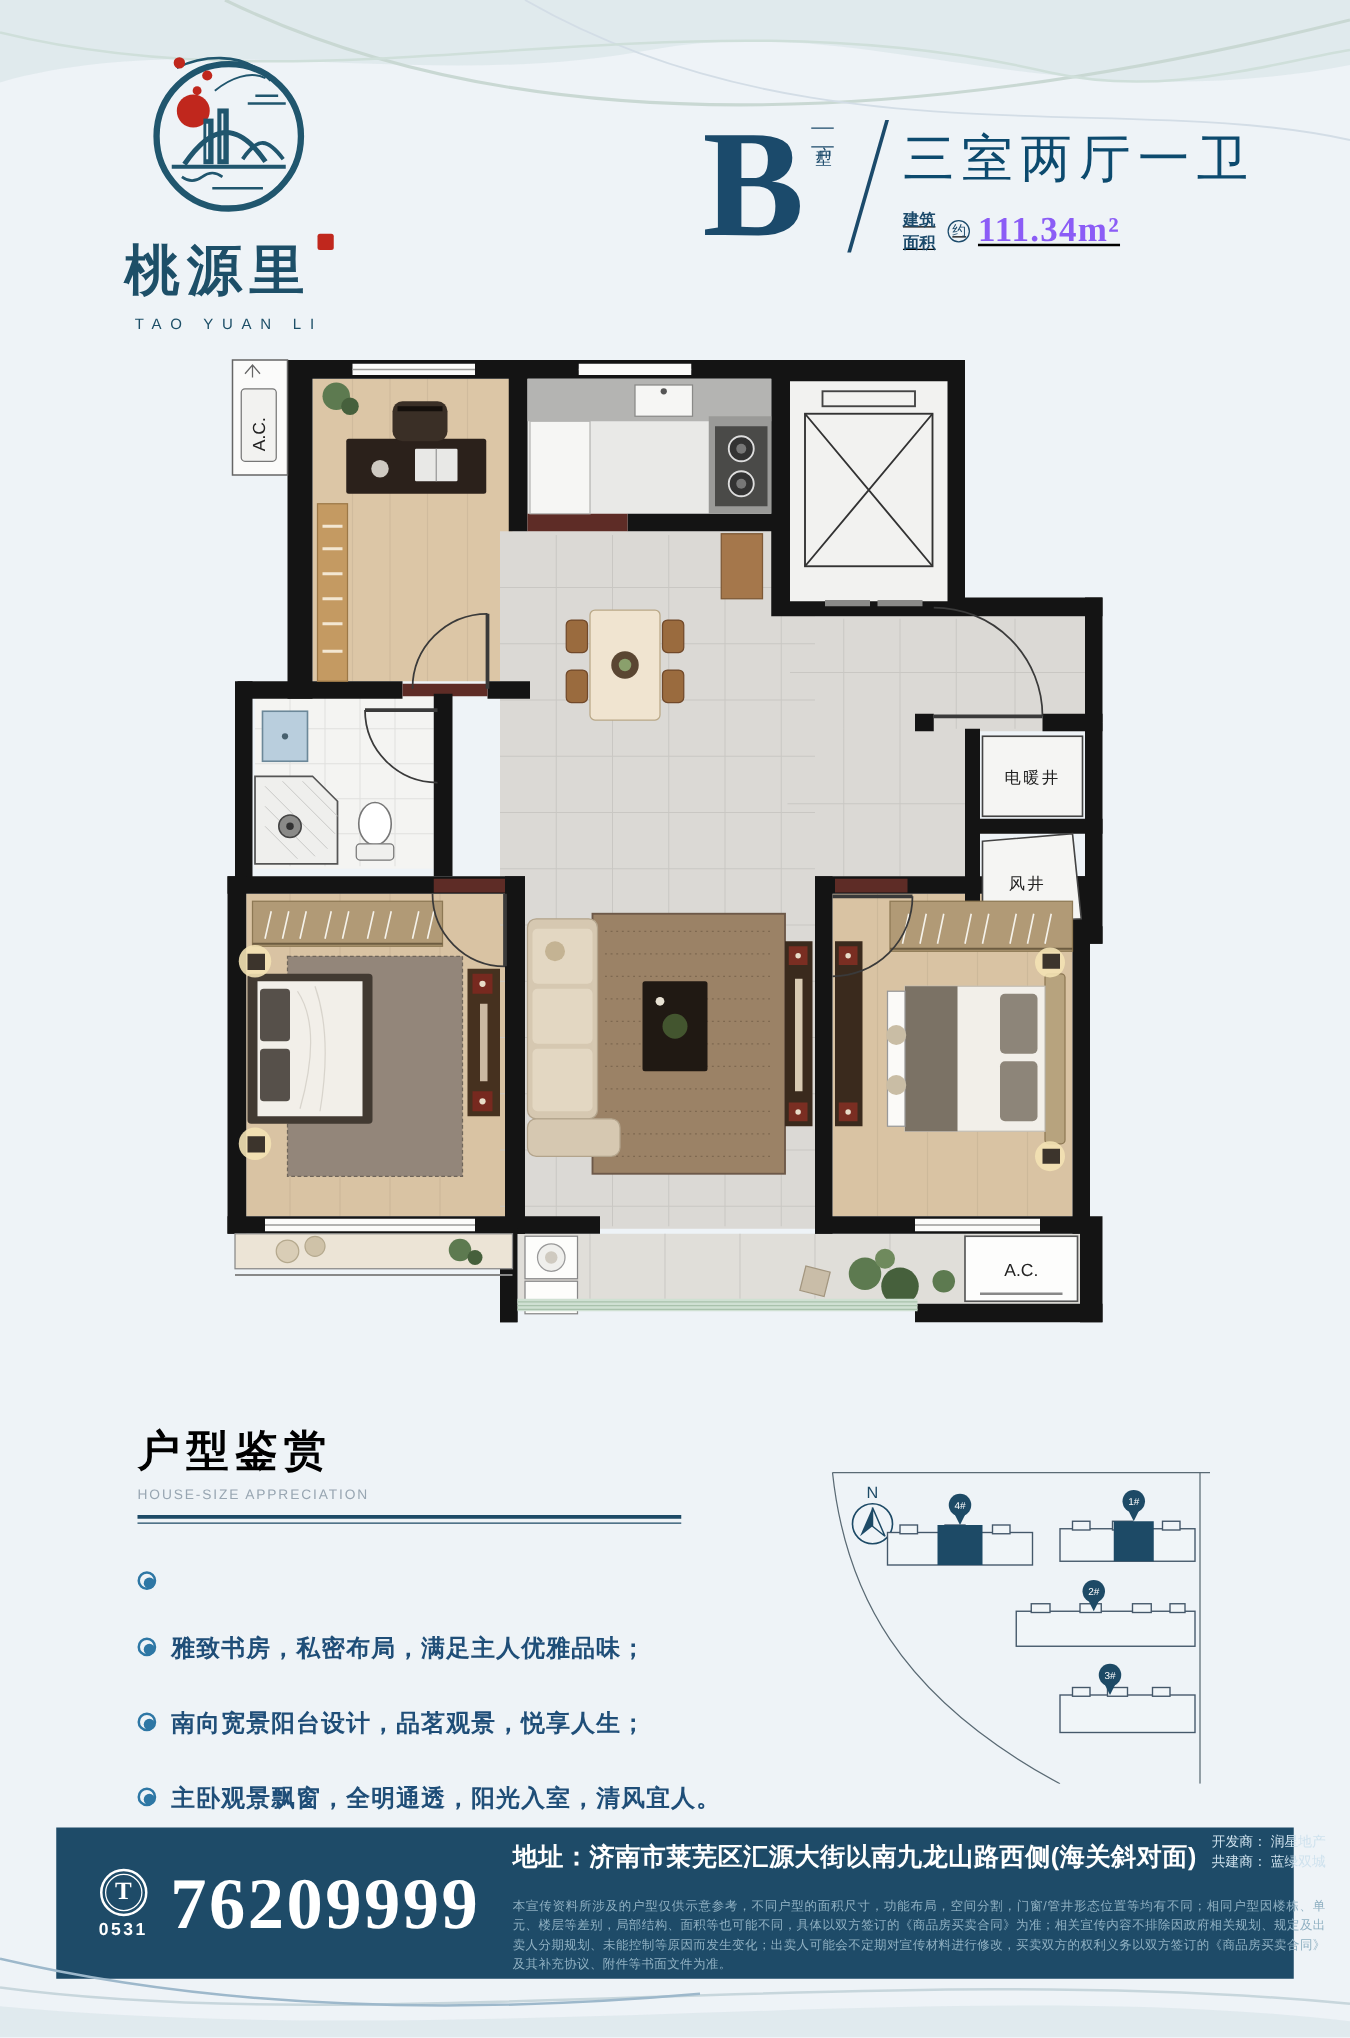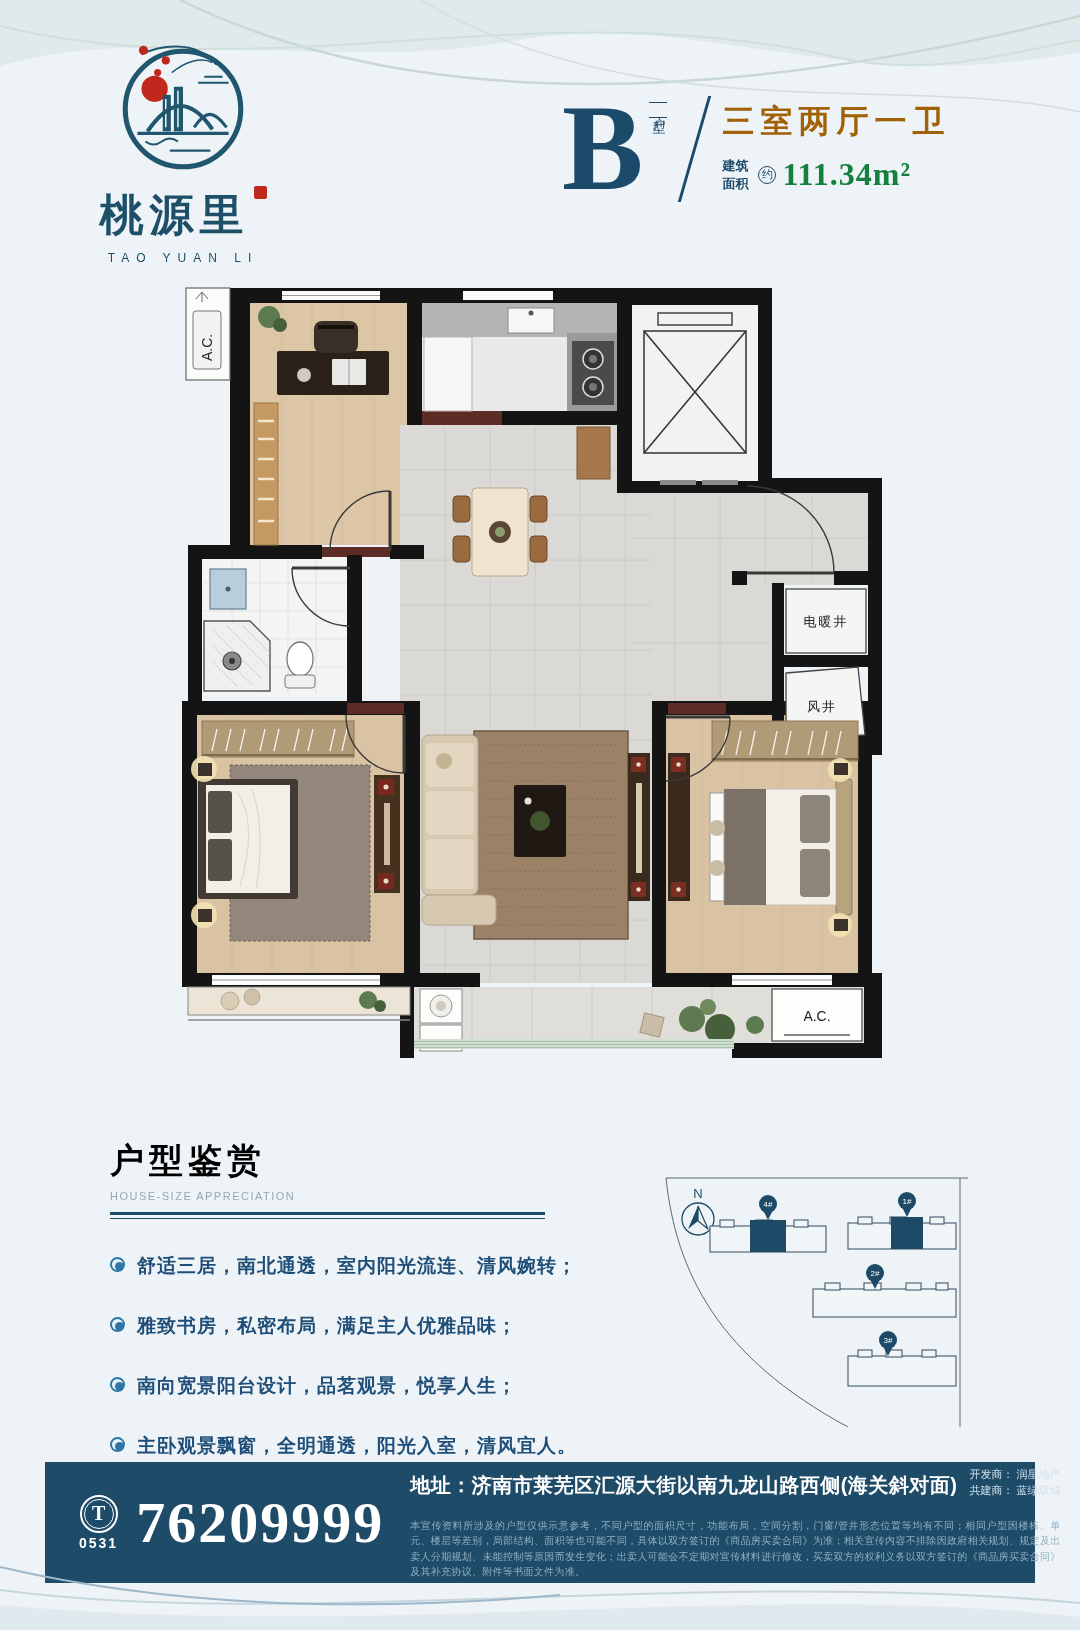--- a/index.html
+++ b/index.html
@@ -12,25 +12,25 @@
   .logo-name { font-family:"Liberation Serif", serif; font-weight:700; font-size:44px; color:#1d4f68; letter-spacing:6px; margin-top:2px; position:relative; display:inline-block; }
   .logo-seal { display:inline-block; width:13px; height:13px; background:#c0271d; border-radius:2px; vertical-align:top; margin-left:4px; margin-top:2px; }
   .logo-en { font-size:12px; letter-spacing:7px; color:#1d4f68; margin-top:6px; }
 
   
   .unit-block { position:absolute; left:562px; top:92px; display:flex; align-items:flex-start; }
   .unit-letter { font-family:"Liberation Serif", serif; font-weight:700; font-size:122px; line-height:0.92; color:#1b4a6b; }
   .unit-type-vert { writing-mode:vertical-rl; font-size:13px; color:#1b4a6b; letter-spacing:3px; margin:10px 0 0 6px; border-top:1px solid #1b4a6b; border-bottom:1px solid #1b4a6b; padding:4px 0; }
   .unit-slash { width:3px; height:106px; background:#1b4a6b; transform:skewX(-16deg); margin:4px 26px 0 26px; }
   .unit-right { padding-top:8px; }
-  .unit-layout { font-size:32px; font-weight:700; color:#a16207; letter-spacing:6px; }
-  .unit-area-row { display:flex; align-items:center; margin-top:12px; }
+  .unit-layout { font-size:41px; font-weight:400; color:#0c4a6e; letter-spacing:6px; }
+  .unit-area-row { display:flex; align-items:center; margin-top:12px;text-decoration:underline; }
   .area-prefix { font-size:13px; font-weight:700; color:#1b4a6b; line-height:1.35; }
   .area-approx { width:18px; height:18px; border:1px solid #1b4a6b; border-radius:50%; font-size:11px; color:#1b4a6b; display:flex; align-items:center; justify-content:center; margin:0 6px 0 10px; }
-  .area-value { font-family:"Liberation Serif", serif; font-weight:700; font-size:32px; color:#15803d; letter-spacing:1px; }
+  .area-value { font-family:"Liberation Serif", serif; font-weight:700; font-size:28px; color:#8b5cf6; letter-spacing:1px; }
 
   
   .floorplan { position:absolute; left:172px; top:283px; }
 
   
   .features { position:absolute; left:110px; top:1138px; width:520px; }
   .features-title { font-size:34px; color:#000000; letter-spacing:5px; font-weight:600; }
   .features-sub { font-size:11px; color:#98a6b2; letter-spacing:1.5px; margin-top:6px; }
   .features-rule { width:435px; margin-top:10px; }
   .features-rule .r1 { border-top:3px solid #1d4a66; }
@@ -367,21 +367,20 @@
 
   <div class="features">
     <div class="features-title">户型鉴赏</div>
     <div class="features-sub">HOUSE-SIZE APPRECIATION</div>
     <div class="features-rule">
         <div class="r1"></div>
         <div class="r2"></div>
       </div>
     <div class="feature-item">
       <span class="bullet"></span>
-      <span class="feature-text">舒适三居，南北通透，室内阳光流连、清风婉转；</span>
     </div>
     <div class="feature-item">
       <span class="bullet"></span>
       <span class="feature-text">雅致书房，私密布局，满足主人优雅品味；</span>
     </div>
     <div class="feature-item">
       <span class="bullet"></span>
       <span class="feature-text">南向宽景阳台设计，品茗观景，悦享人生；</span>
     </div>
     <div class="feature-item">

